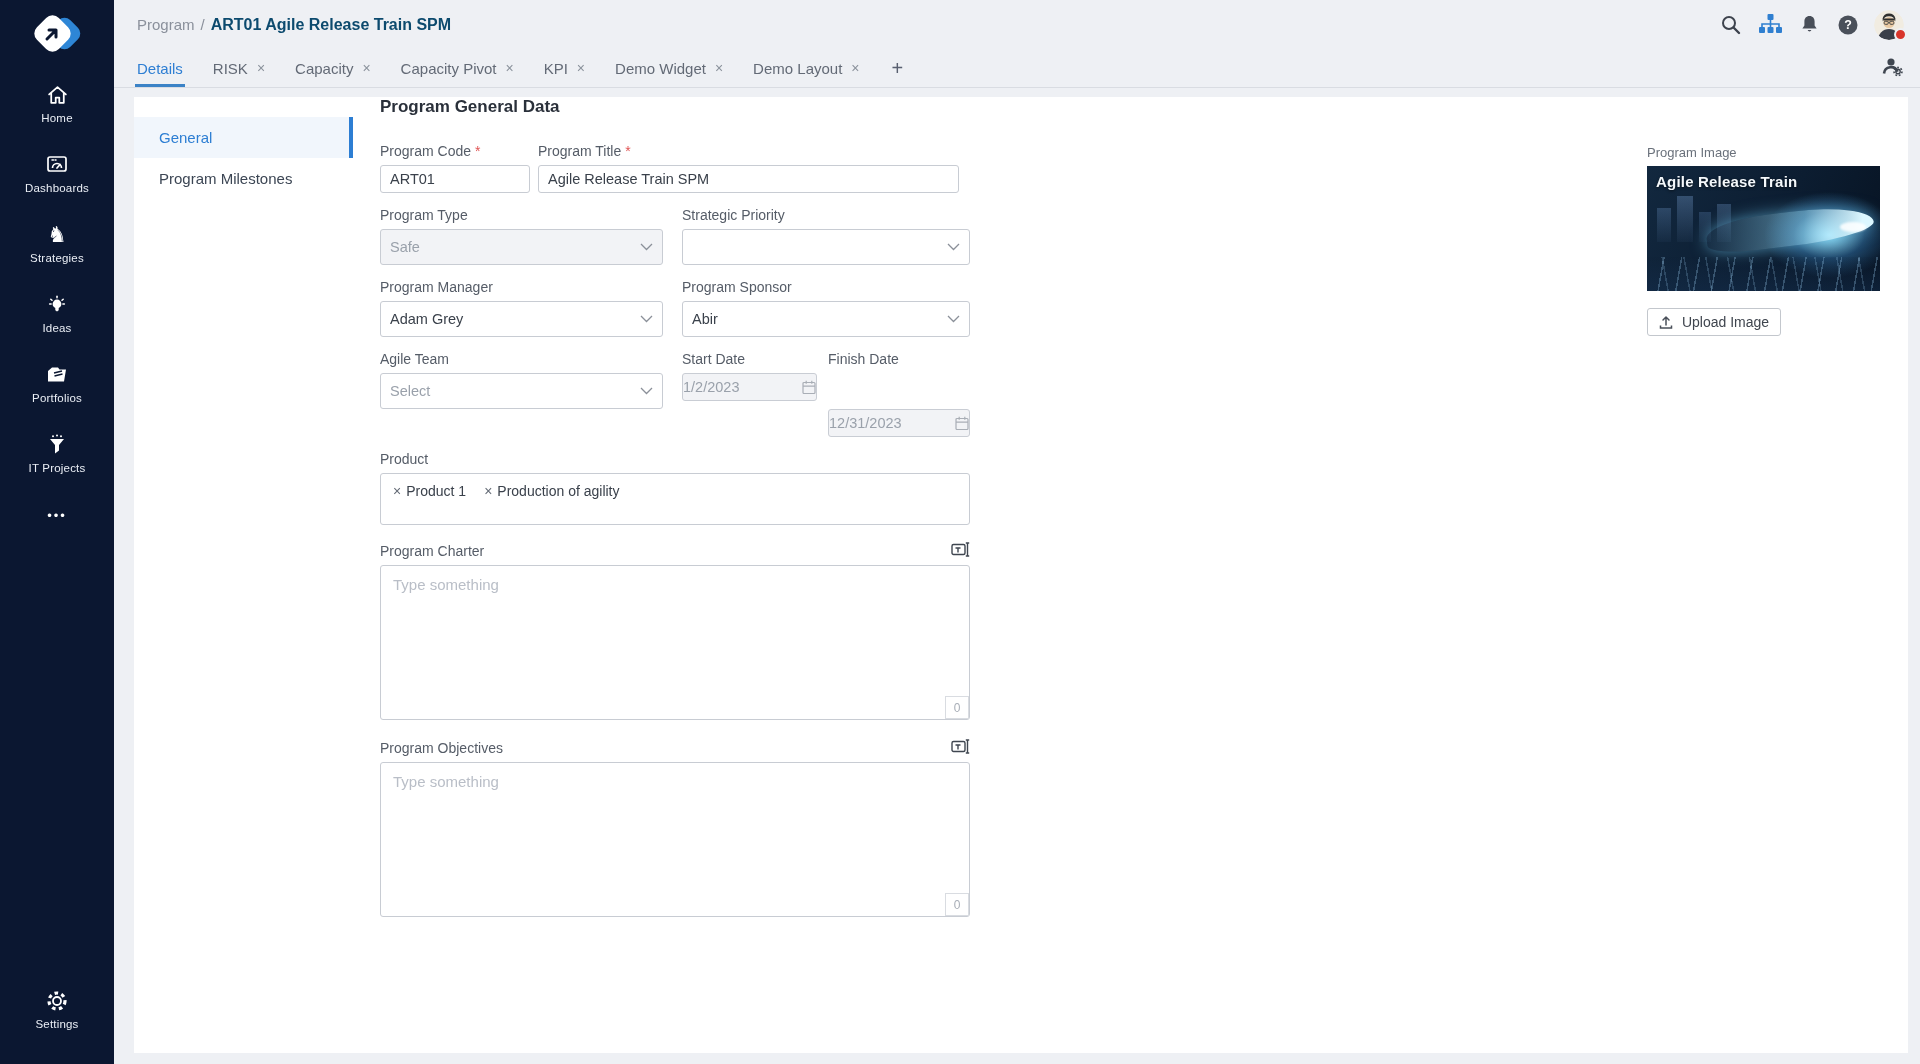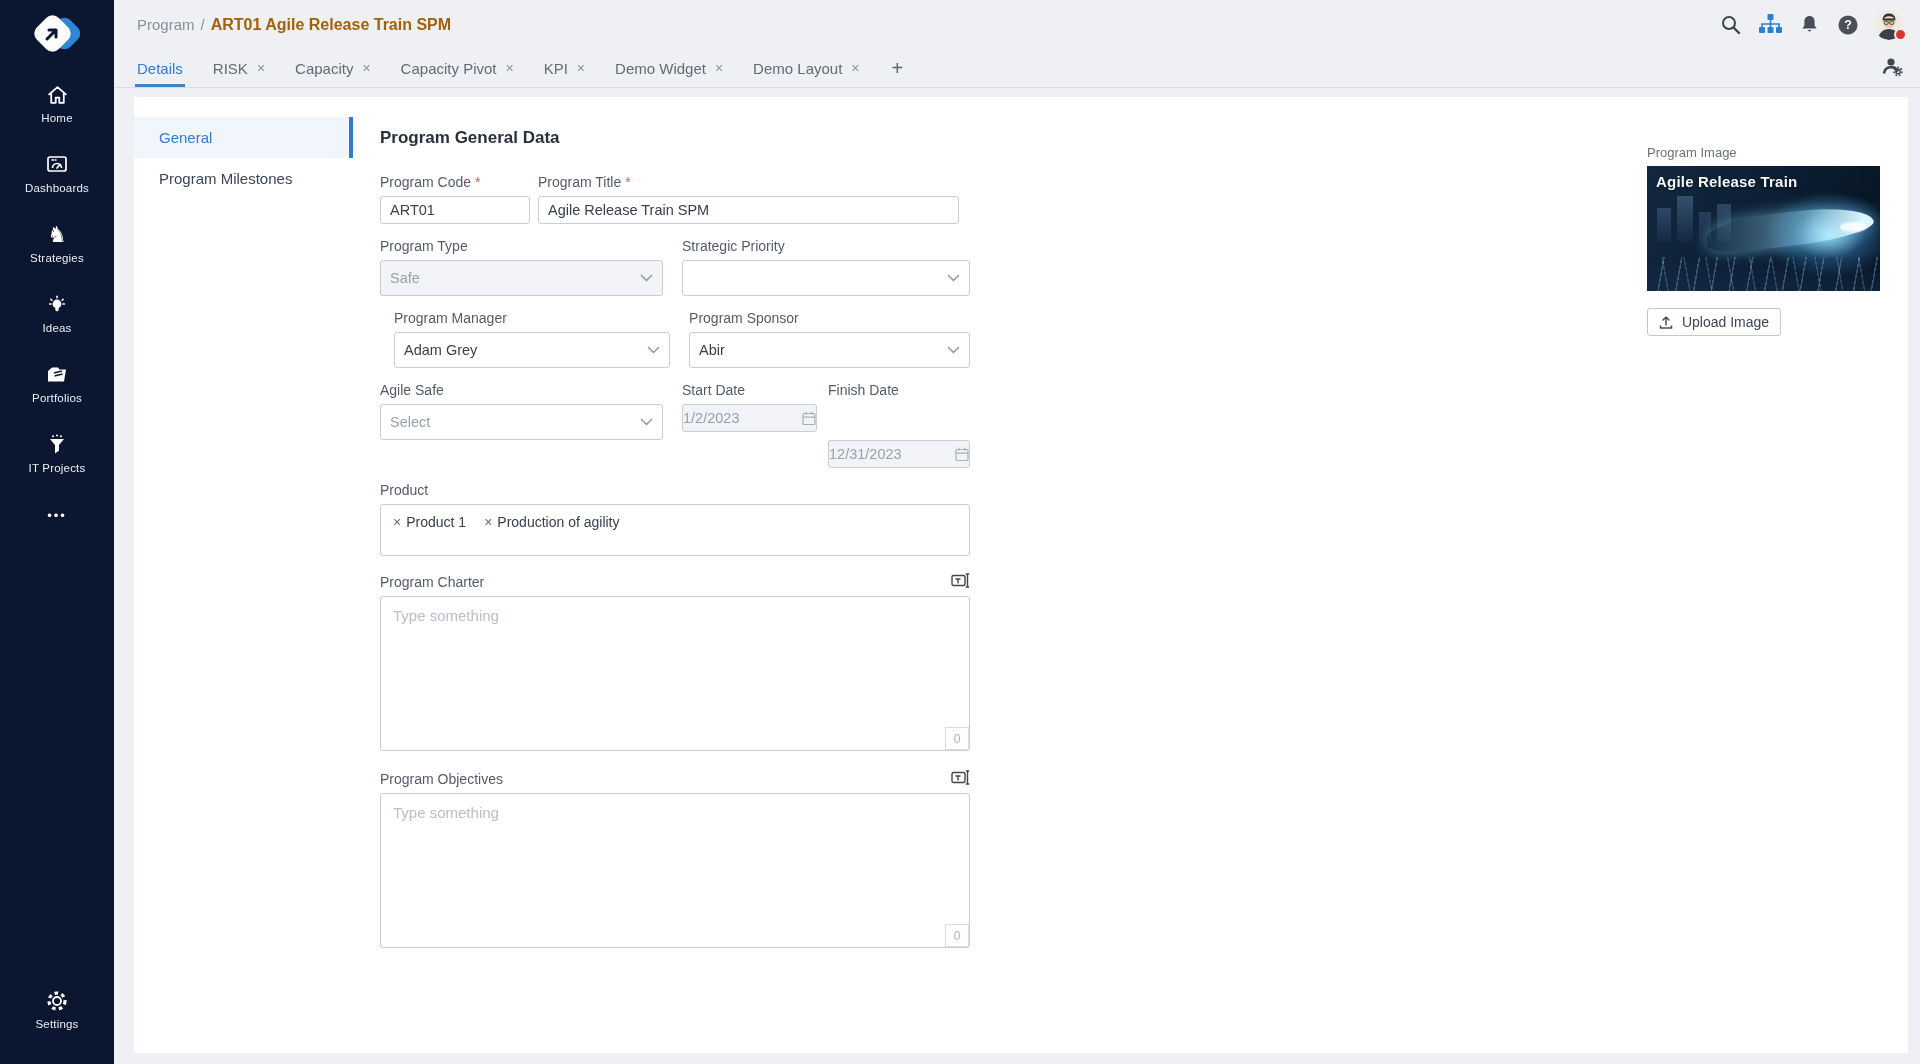--- a/index.html
+++ b/index.html
@@ -18,21 +18,21 @@
   .side-item .ic { height:26px; display:flex; align-items:center; justify-content:center; }
   .side-item .lbl { font-size:11.5px; color:#eaeef5; margin-top:4px; letter-spacing:.2px; }
   .side-more { color:#ffffff; font-size:13px; letter-spacing:2px; margin-top:6px; cursor:pointer; }
   .side-settings { position:absolute; bottom:6px; left:0; width:114px; }
   .knight { font-size:22px; color:#ffffff; line-height:22px; font-family:"DejaVu Sans", sans-serif; }
 
   
   .topbar { position:absolute; left:114px; top:0; right:0; height:49px; display:flex; align-items:center; }
   .breadcrumb { margin-left:23px; font-size:15px; color:#8a909b; display:flex; align-items:baseline; gap:6px; }
   .breadcrumb .crumb-root { cursor:pointer; }
-  .breadcrumb .crumb-title { color:#a16207; font-weight:bold; font-size:16px; }
+  .breadcrumb .crumb-title { color:#0c4a6e; font-weight:bold; font-size:16px; }
   .top-actions { margin-left:auto; margin-right:16px; display:flex; align-items:center; gap:13px; }
   .icon-btn { width:26px; height:26px; display:flex; align-items:center; justify-content:center; cursor:pointer; }
   .avatar-wrap { position:relative; width:30px; height:30px; cursor:pointer; }
   .avatar-wrap svg { border-radius:50%; }
   .avatar-dot { position:absolute; right:-3px; bottom:-1px; width:13px; height:13px; border-radius:50%; background:#d8352b; border:2px solid #eef0f4; }
 
   
   .tabbar { position:absolute; left:114px; top:49px; right:0; height:39px; border-bottom:1px solid #d9dce2; display:flex; align-items:stretch; padding-left:21px; }
   .tab { display:flex; align-items:center; gap:9px; padding:3px 2px 0 2px; margin-right:26px; font-size:15px; color:#636a76; cursor:pointer; border-bottom:3px solid transparent; }
   .tab.active { color:#2d7ed3; border-bottom-color:#3b82c6; }
@@ -44,21 +44,21 @@
   .card { position:absolute; left:134px; top:97px; width:1774px; height:956px; background:#ffffff; }
 
   
   .side-nav { position:absolute; left:0; top:20px; width:219px; }
   .snav-item { position:relative; height:41px; display:flex; align-items:center; padding-left:25px; font-size:15px; color:#3c4654; cursor:pointer; }
   .snav-item.active { background:#f1f6fc; color:#2d7ed3; }
   .snav-item.active .bar { position:absolute; right:0; top:0; width:4px; height:100%; background:#2d7ed3; }
 
   
   .form-area { position:absolute; left:246px; top:0; width:590px; }
-  .page-title { margin-top:31px; font-size:17px; font-weight:bold; color:#2a303a; }
+  .page-title { font-size:17px; font-weight:bold; color:#2a303a; }
   .frow { display:flex; gap:19px; }
   .fcol { display:flex; flex-direction:column; }
   .flabel { font-size:14px; color:#555c67; margin:14px 0 6px; display:flex; gap:4px; }
   .req { color:#e05454; }
   .tinput { height:28px; border:1px solid #c8ccd3; border-radius:3px; padding:0 9px; font-size:14.5px; color:#3a414b; font-family:"Liberation Sans",sans-serif; background:#fff; outline:none; }
   .select-box { height:36px; border:1px solid #c8ccd3; border-radius:3px; background:#fff; display:flex; align-items:center; padding:0 9px; cursor:pointer; }
   .select-box .val { flex:1; font-size:14.5px; color:#3a414b; white-space:nowrap; overflow:hidden; }
   .select-box .val.ghost { color:#9aa1ab; }
   .select-box.disabled { background:#f2f3f6; cursor:default; }
   .select-box.disabled .val { color:#9aa1ab; }
@@ -338,21 +338,21 @@
           <div class="select-box">
             <span class="val"></span>
             <svg width="13" height="8" viewBox="0 0 13 8">
                 <path d="M1 1 L6.5 6.5 L12 1" stroke="#8b9099" stroke-width="1.3" fill="none"></path>
               </svg>
           </div>
         </div>
       </div>
 
       <div class="frow">
-        <div class="fcol" style="width:283px;margin-left:14px;">
+        <div class="fcol" style="width:283px;">
           <div class="flabel">
               <span>Program Manager</span>
             </div>
           <div class="select-box">
             <span class="val">Adam Grey</span>
             <svg width="13" height="8" viewBox="0 0 13 8">
                 <path d="M1 1 L6.5 6.5 L12 1" stroke="#8b9099" stroke-width="1.3" fill="none"></path>
               </svg>
           </div>
         </div>
@@ -365,21 +365,21 @@
             <svg width="13" height="8" viewBox="0 0 13 8">
                 <path d="M1 1 L6.5 6.5 L12 1" stroke="#8b9099" stroke-width="1.3" fill="none"></path>
               </svg>
           </div>
         </div>
       </div>
 
       <div class="frow">
         <div class="fcol" style="width:283px;">
           <div class="flabel">
-              <span>Agile Safe</span>
+              <span>Agile Team</span>
             </div>
           <div class="select-box">
             <span class="val ghost">Select</span>
             <svg width="13" height="8" viewBox="0 0 13 8">
                 <path d="M1 1 L6.5 6.5 L12 1" stroke="#8b9099" stroke-width="1.3" fill="none"></path>
               </svg>
           </div>
         </div>
         <div class="fcol" style="width:135px;">
           <div class="flabel">

